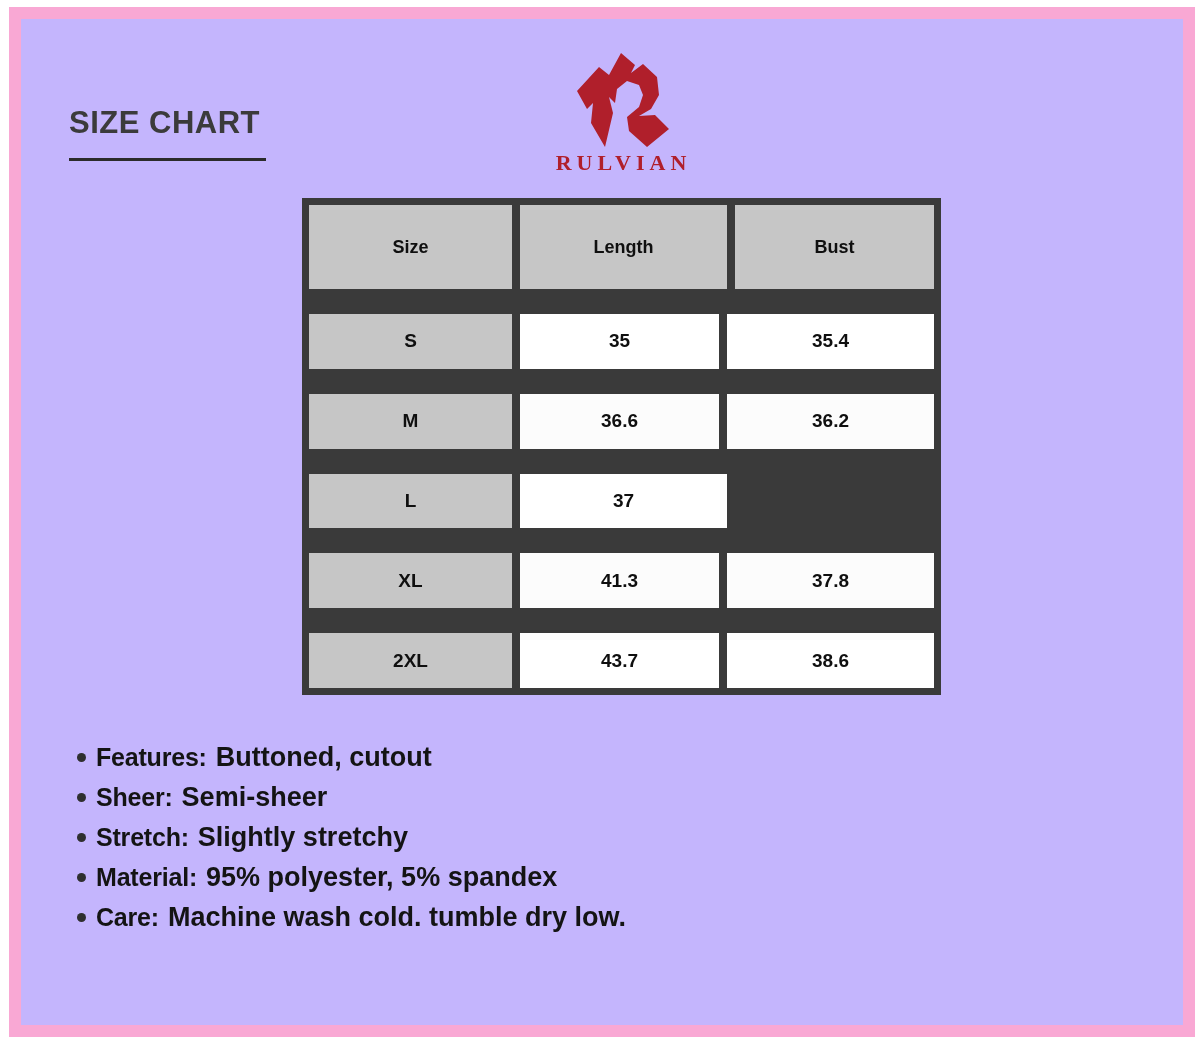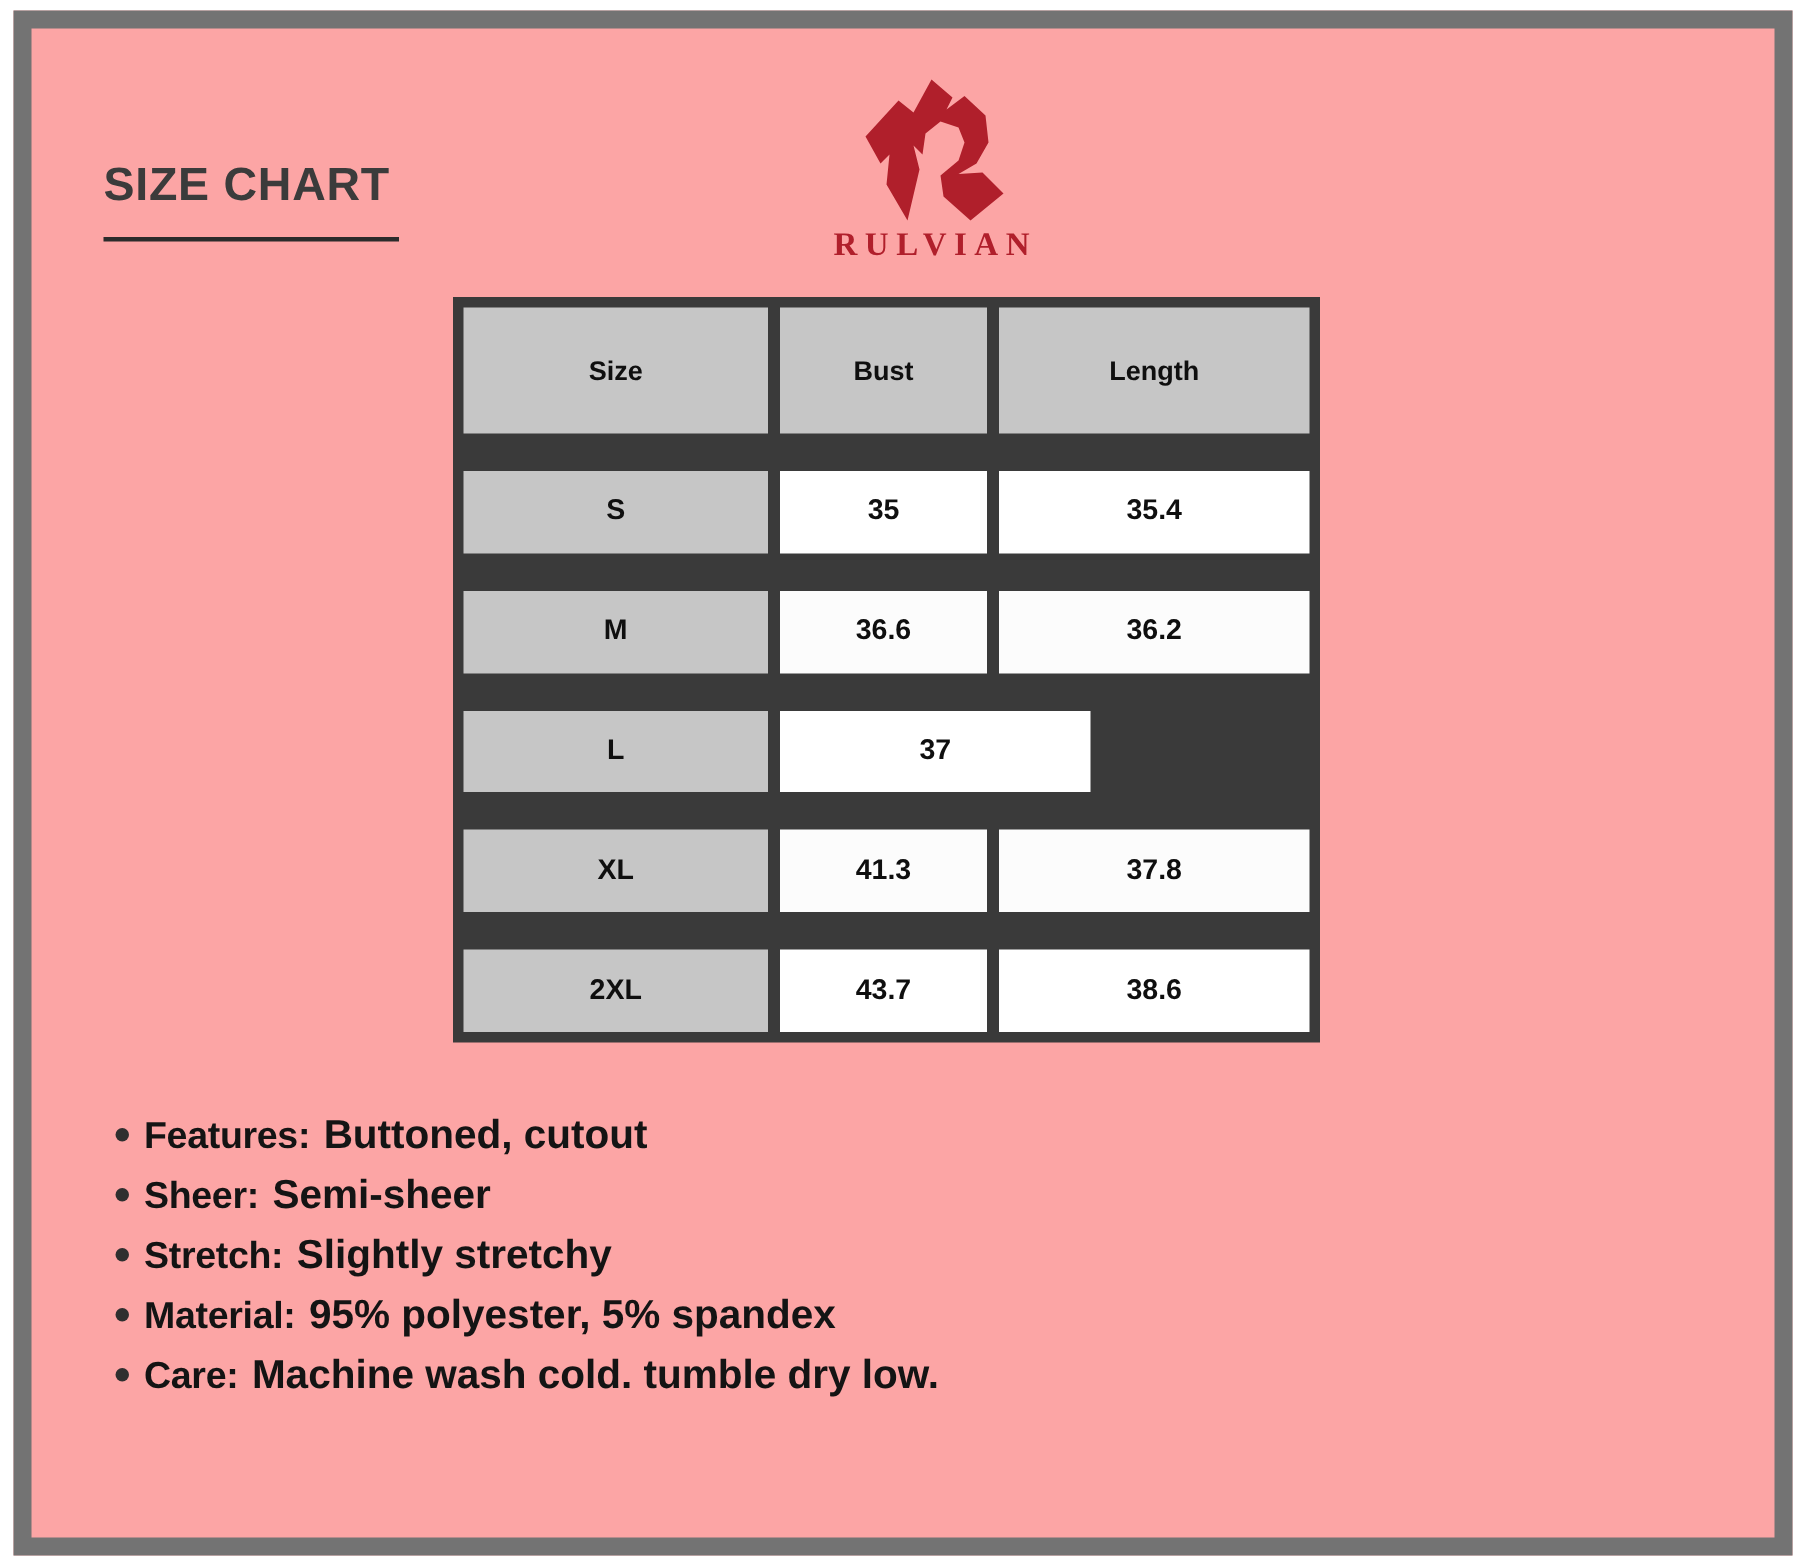--- a/index.html
+++ b/index.html
@@ -23,23 +23,23 @@
     height: 1040px;
     background: #ffffff;
     box-sizing: border-box;
   }
   .frame {
     position: absolute;
     left: 9px;
     top: 7px;
     width: 1186px;
     height: 1030px;
-    border: 12px solid #737373;
-    box-sizing: border-box;
-    background: #fca5a5;
+    border: 12px solid #f9a8d4;
+    box-sizing: border-box;
+    background: #c4b5fd;
   }
   .inner {
     position: absolute;
     left: 0;
     top: 0;
     width: 100%;
     height: 100%;
   }
 
   
@@ -89,21 +89,21 @@
     color: #b01f2b;
     line-height: 1;
     text-indent: 5px;
   }
 
   
   .size-table {
     position: absolute;
     left: 281px;
     top: 179px;
-    width: 578px;
+    width: 639px;
     height: 497px;
     background: #3a3a3a;
     box-sizing: border-box;
     display: flex;
     flex-direction: column;
     padding: 7px;
     gap: 25px;
   }
   .trow {
     display: flex;
@@ -185,22 +185,22 @@
         <svg class="brand-mark" viewBox="0 0 104 98">
           <path fill="#b01f2b" d="M52 2 L66 14 L62 22 L74 13 L88 26 L90 44 L82 58 L70 65 L86 64 L100 78 L78 96 L60 80 L58 66 L70 56 L74 44 L70 34 L58 30 L48 38 L46 52 L40 46 L44 62 L36 96 L22 72 L24 52 L18 58 L8 40 L30 16 L40 24 Z"></path>
         </svg>
         <span class="brand-word">RULVIAN</span>
       </div>
 
       <div class="size-table">
 
         <div class="trow header-row">
           <div class="cell size-col">Size</div>
+          <div class="cell len-col">Length</div>
           <div class="cell bust-col">Bust</div>
-          <div class="cell len-col">Length</div>
         </div>
 
         <div class="trow">
           <div class="cell size-col">S</div>
           <div class="cell bust-col">35</div>
           <div class="cell len-col">35.4</div>
         </div>
 
         <div class="trow alt">
           <div class="cell size-col">M</div>

